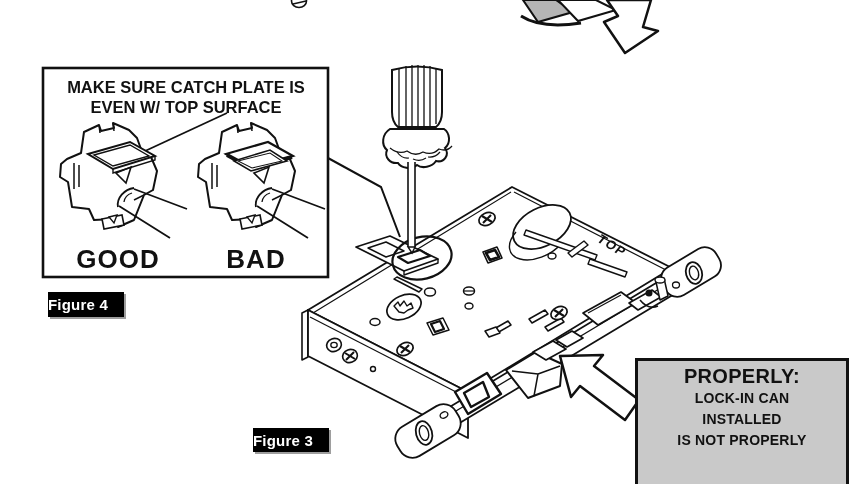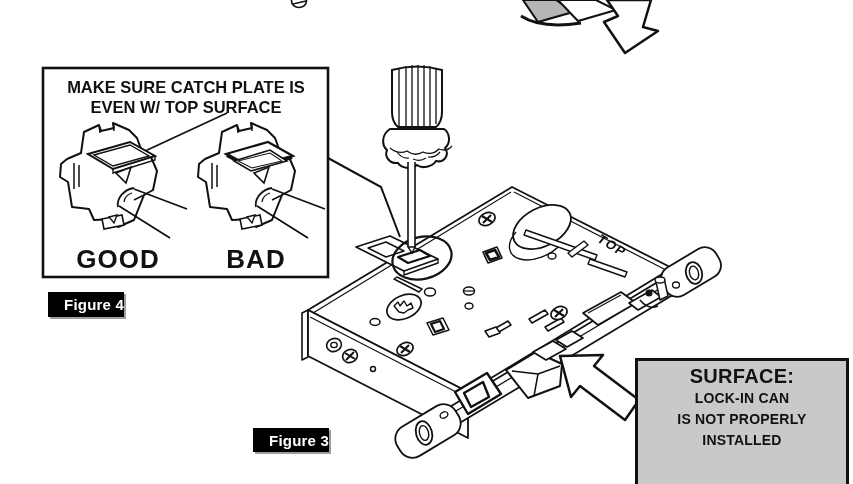--- a/index.html
+++ b/index.html
@@ -4,21 +4,21 @@
 <style>
   html,body{margin:0;padding:0;background:#fff;}
   .stage{
     position:relative;width:853px;height:484px;background:#ffffff;
     overflow:hidden;font-family:"Liberation Sans",sans-serif;
   }
   svg{position:absolute;left:0;top:0;}
   svg text{font-family:"Liberation Sans",sans-serif;fill:#111;}
   .fig-label{
     position:absolute;background:#000;color:#fff;font-weight:bold;
-    font-size:15px;display:flex;align-items:center;justify-content:flex-end;
+    font-size:15px;display:flex;align-items:center;justify-content:flex-start;
     box-shadow:2px 2px 0 #9e9e9e;letter-spacing:0.2px;
   }
   #fig4{left:48px;top:292px;width:76px;height:25px;}
   #fig3{left:253px;top:428px;width:76px;height:24px;}
   .warning-box{
     position:absolute;left:635px;top:358px;width:208px;height:132px;
     background:#c9c9c9;border:3px solid #111;color:#111;text-align:center;
     font-weight:bold;padding-top:3px;box-sizing:content-box;
   }
   .warning-title{font-size:20px;line-height:24px;letter-spacing:0.3px;}
@@ -218,19 +218,19 @@
 </svg>
 
 <div class="fig-label" id="fig4">
   <span>Figure 4</span>
 </div>
 <div class="fig-label" id="fig3">
   <span>Figure 3</span>
 </div>
 
 <div class="warning-box">
-  <div class="warning-title">SURFACE:</div>
+  <div class="warning-title">PROPERLY:</div>
   <div class="warning-line">LOCK-IN CAN</div>
+  <div class="warning-line">INSTALLED</div>
   <div class="warning-line">IS NOT PROPERLY</div>
-  <div class="warning-line">INSTALLED</div>
 </div>
 
 </div>
 
 </body></html>

